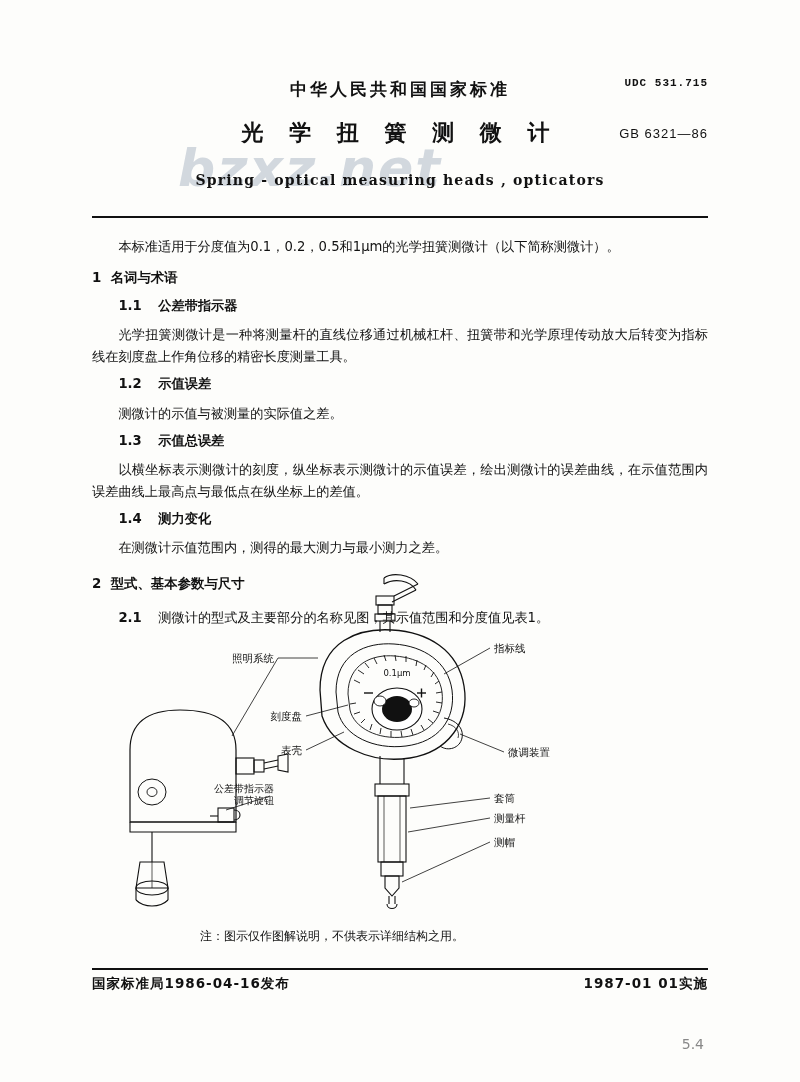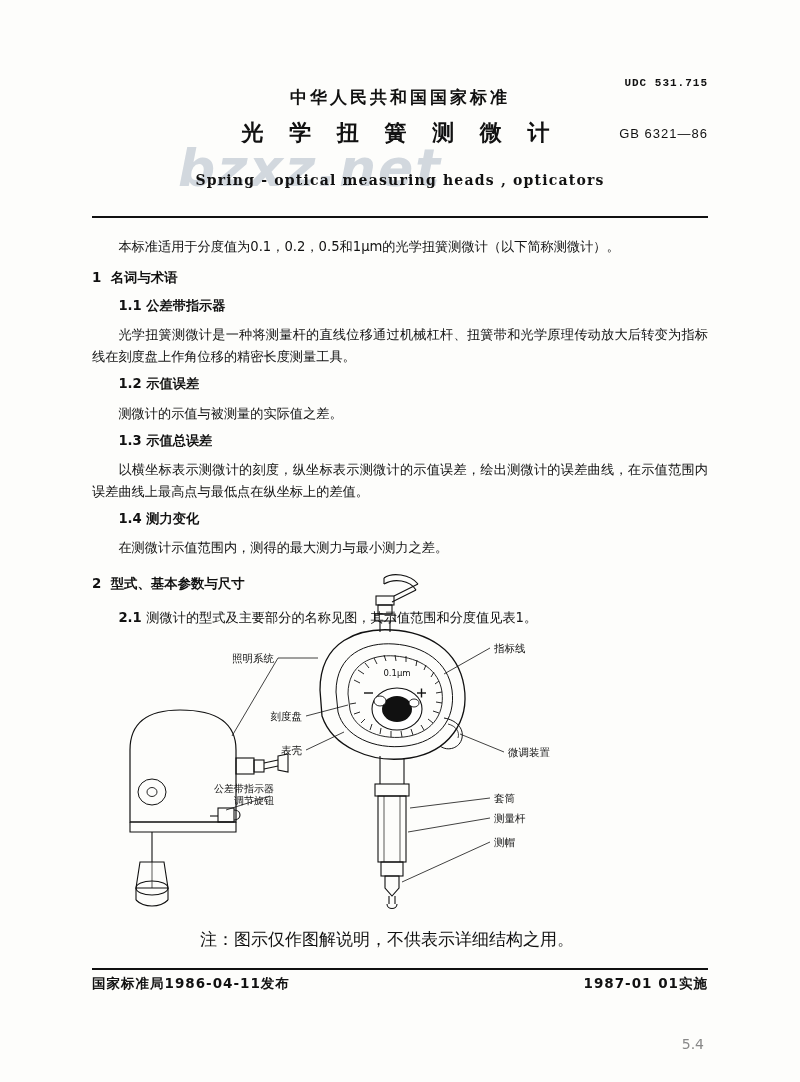--- a/index.html
+++ b/index.html
@@ -13,21 +13,21 @@
   }
   .page{
     position:absolute;left:0;top:0;width:800px;height:1082px;
     background:#fdfdfb;
   }
   
   .hdr-row{
     position:absolute;left:0;right:0;top:74px;height:24px;
   }
   .std-org{
-    position:absolute;left:50%;top:12px;transform:translateX(-50%);
+    position:absolute;left:50%;top:4px;transform:translateX(-50%);
     font-size:17px;letter-spacing:3px;font-weight:bold;
     font-family:Liberation Mono, monospace;
     white-space:nowrap;
   }
   .udc{
     position:absolute;right:92px;top:3px;
     font-size:11px;font-weight:bold;letter-spacing:1px;
     font-family:Liberation Mono, monospace;
   }
   .main-title{
@@ -71,28 +71,28 @@
   }
   .p-indent{ text-indent:2em; margin:0 0 2px 0;}
   .sec-h{
     margin:10px 0 2px 0;font-weight:bold;font-size:13.4px;
   }
   .sec-h .num{ display:inline-block;min-width:14px;}
   .sub-h{
     margin:6px 0 1px 0;font-weight:bold;font-size:13.2px;
     padding-left:2em;
   }
-  .sub-h .num{ display:inline-block;margin-right:0;}
+  .sub-h .num{ display:inline-block;margin-right:12px;}
   .para{ margin:8px 0 1px 0; text-indent:2em;}
   
   .figwrap{
     position:absolute;left:92px;top:570px;width:616px;height:360px;
   }
   .fignote{
-    position:absolute;left:200px;top:928px;font-size:17px;text-align:right;
+    position:absolute;left:200px;top:928px;font-size:12px;text-align:right;
   }
   
   .foot-left{
     position:absolute;left:92px;top:975px;
     font-size:13.5px;font-weight:bold;letter-spacing:1px;
   }
   .foot-right{
     position:absolute;right:92px;top:975px;
     font-size:13.5px;font-weight:bold;letter-spacing:1px;
   }
@@ -298,17 +298,17 @@
       <text x="416" y="186" font-size="10.5" fill="#111">微调装置</text>
       <text x="402" y="232" font-size="10.5" fill="#111">套筒</text>
       <text x="402" y="252" font-size="10.5" fill="#111">测量杆</text>
       <text x="402" y="276" font-size="10.5" fill="#111">测帽</text>
     </svg>
   </div>
 
   <div class="fignote">注：图示仅作图解说明，不供表示详细结构之用。</div>
 
   <div class="rule-bottom"></div>
-  <div class="foot-left">国家标准局1986-04-11发布</div>
+  <div class="foot-left">国家标准局1986-04-16发布</div>
   <div class="foot-right">1987-01  01实施</div>
   <div class="pagenum">5.4</div>
 
 </div>
 
 </body></html>

